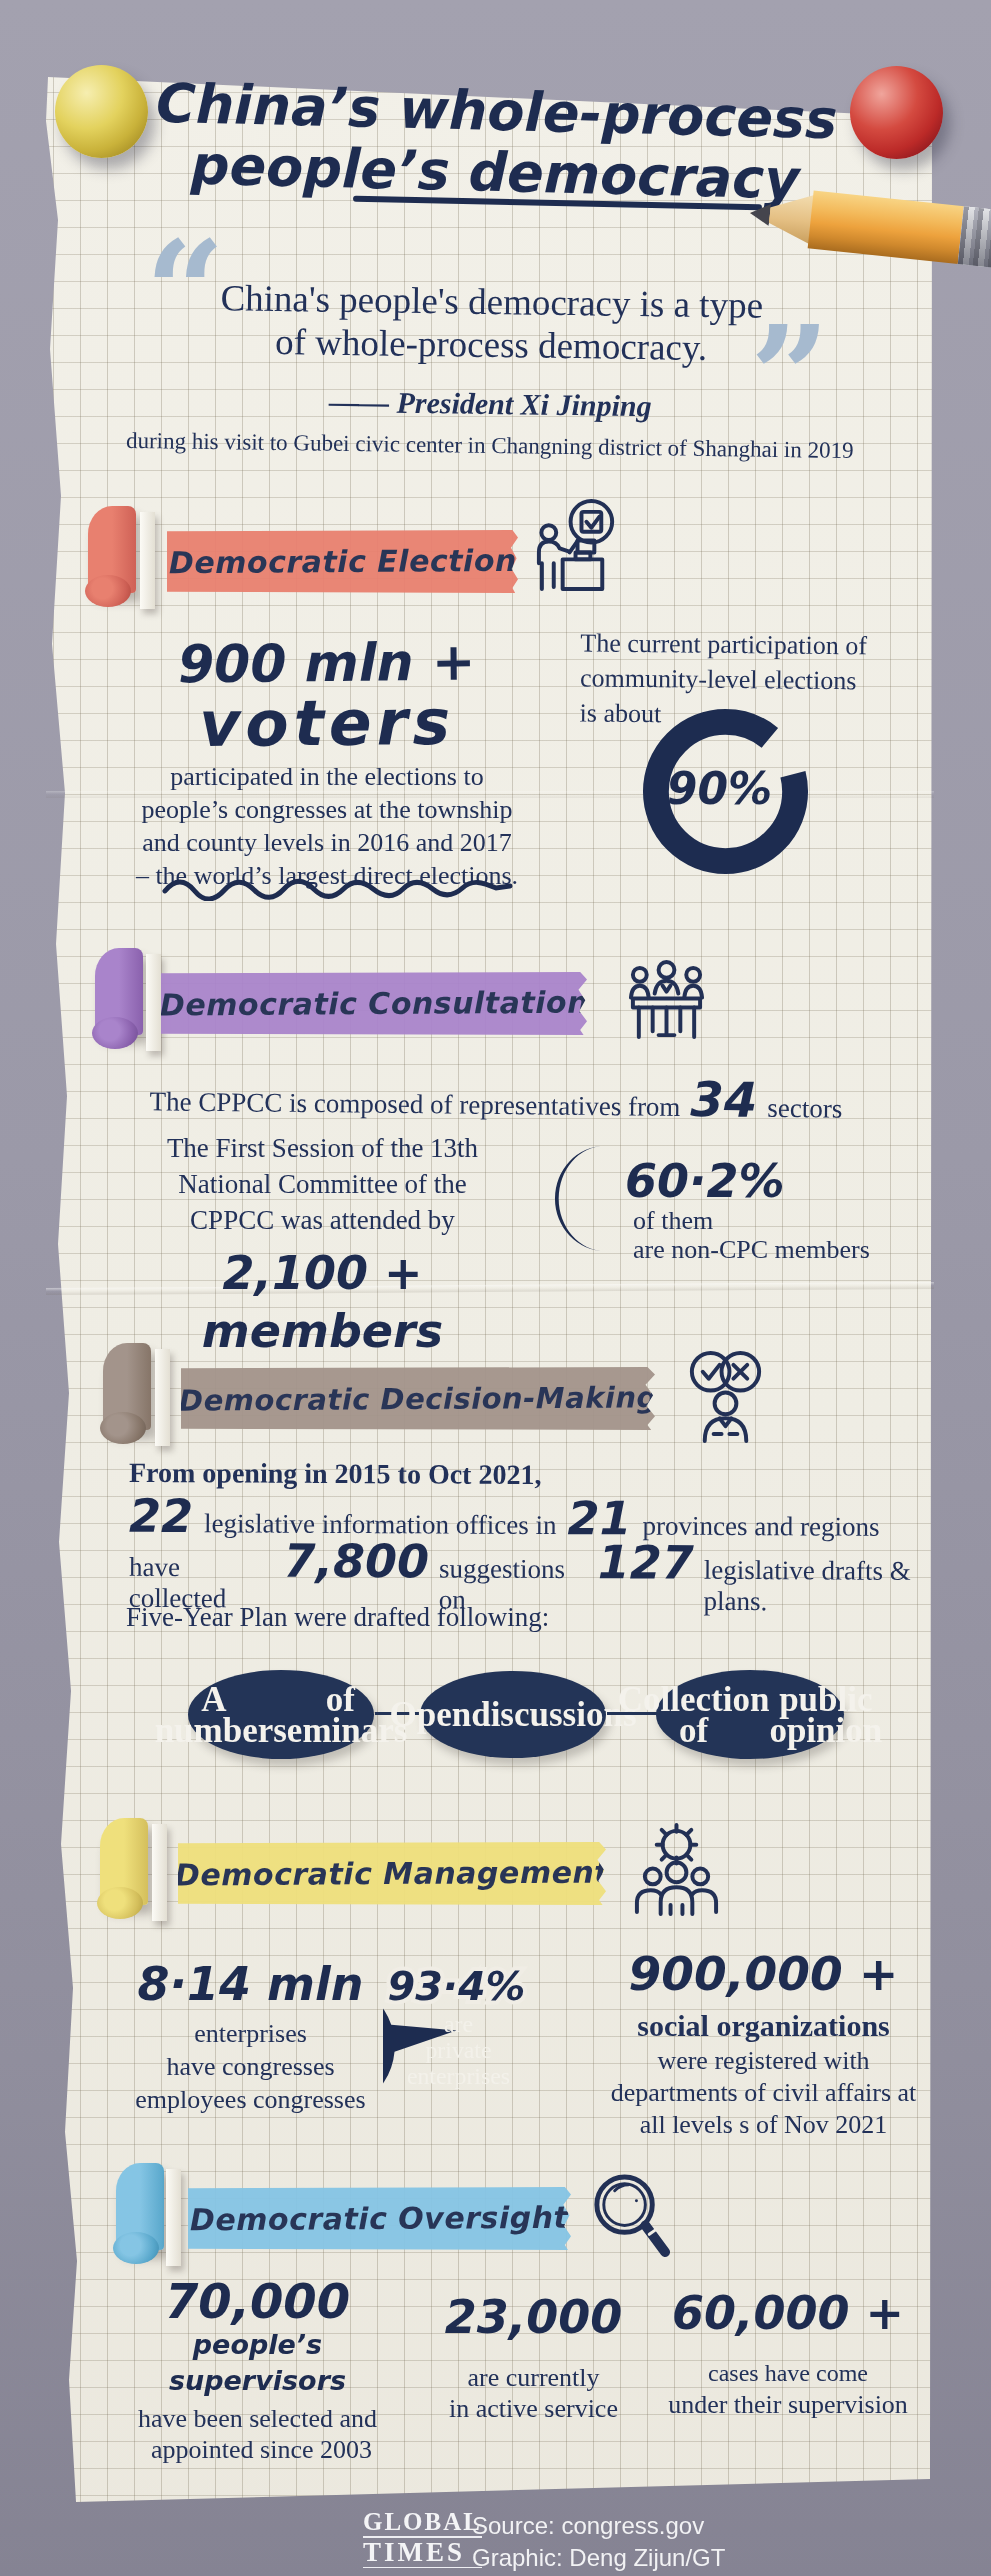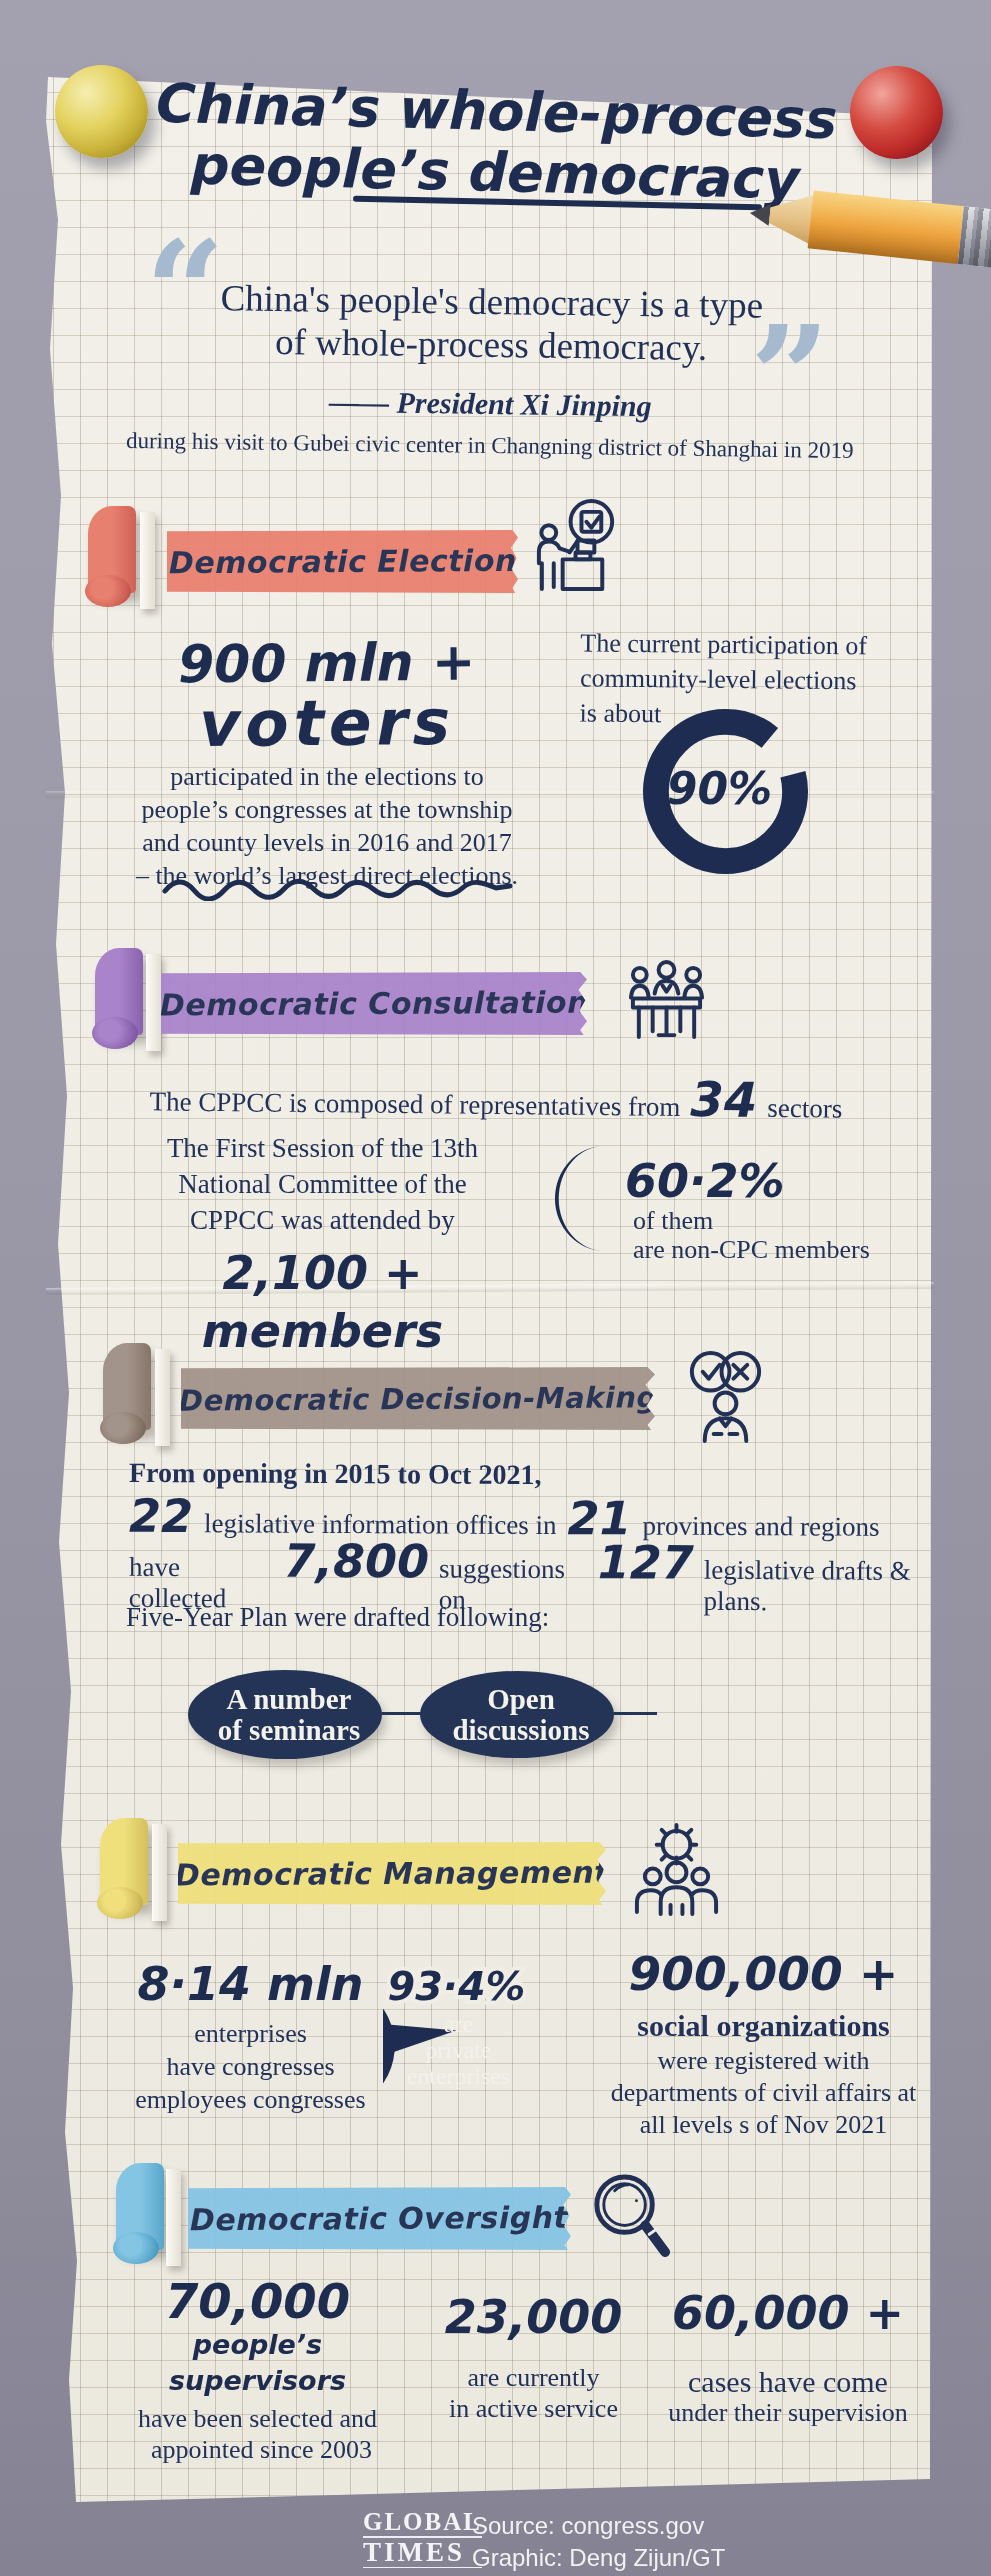--- a/index.html
+++ b/index.html
@@ -57,24 +57,24 @@
     background:radial-gradient(circle at 38% 42%,var(--tc) 30%,var(--tcd) 68%,var(--tcs) 95%);}
   .lift{position:absolute;top:6px;width:15px;height:97px;
     background:linear-gradient(90deg,#fcfbf6,#e3dfd3);box-shadow:3px 5px 6px rgba(60,50,45,.28);}
   .band{position:absolute;top:24px;height:63px;display:flex;align-items:center;justify-content:center;
     background:var(--tc);opacity:.95;box-shadow:6px 10px 12px rgba(60,50,45,.28);
     clip-path:polygon(0 2%,98.4% 0,100% 12%,98% 28%,99.6% 45%,98.2% 62%,100% 78%,98.4% 92%,99.2% 100%,0 98%);}
   .band-label{font-family:"DejaVu Sans",sans-serif;font-weight:700;font-style:italic;font-size:30px;
     color:#1e2c50;letter-spacing:0.5px;transform:rotate(-.4deg);white-space:nowrap;}
 
   
-  .oval{position:absolute;border-radius:50%;background:#233457;display:flex;flex-direction:column;
+  .oval{position:absolute;border-radius:50%;background:#233457;display:flex;flex-direction:row;
     align-items:center;justify-content:center;color:#f4f2ec;
-    font-family:"Liberation Serif",serif;font-weight:700;font-size:29px;line-height:31px;text-align:center;
-    box-shadow:4px 7px 9px rgba(60,55,50,.25);padding-left:8px;}
+    font-family:"Liberation Serif",serif;font-weight:700;font-size:35px;line-height:31px;text-align:center;
+    box-shadow:4px 7px 9px rgba(60,55,50,.25);}
   .oval-link{position:absolute;height:3px;background:#233457;}
 
   .icon{stroke:#223055;fill:none;stroke-linecap:round;stroke-linejoin:round;}
   .tilt-l{transform:rotate(-.5deg);} .tilt-r{transform:rotate(.6deg);}
 </style>
 </head>
 <body>
 
 <div class="stage">
 
@@ -224,20 +224,24 @@
   <div class="oval" style="left:188px;top:1670px;width:186px;height:89px;">
     <span>A number</span>
     <span>of seminars</span>
   </div>
   <div class="oval-link" style="left:375px;top:1712px;width:46px;"></div>
   <div class="oval" style="left:420px;top:1671px;width:186px;height:87px;">
     <span>Open</span>
     <span>discussions</span>
   </div>
   <div class="oval-link" style="left:607px;top:1712px;width:50px;"></div>
+  <div class="oval" style="left:656px;top:1670px;width:188px;height:89px;">
+    <span>Collection of</span>
+    <span>public opinion</span>
+  </div>
 
   <div class="tape" style="left:100px;top:1818px;--tc:#efe07c;--tcd:#d4bf5c;--tcs:#b6a143;">
     <span class="curl"></span>
     <span class="lift" style="left:52px;"></span>
     <span class="band" style="left:78px;width:428px;">
       <span class="band-label">Democratic Management</span>
     </span>
   </div>
   <svg class="abs icon" style="left:629px;top:1815px;" width="95" height="103" viewBox="0 0 96 104" stroke-width="4">
     <circle cx="48" cy="30" r="14"></circle>
@@ -292,21 +296,21 @@
     <div class="serif" style="font-size:26px;line-height:31px;margin-top:4px;">have been selected and</div>
     <div class="serif" style="font-size:26px;line-height:31px;padding-left:8px;">appointed since 2003</div>
   </div>
   <div class="abs ctr" style="left:407px;top:2292px;width:253px;">
     <div class="hand" style="font-size:46px;line-height:50px;">23,000</div>
     <div class="serif" style="font-size:26px;line-height:31px;margin-top:20px;">are currently</div>
     <div class="serif" style="font-size:26px;line-height:31px;">in active service</div>
   </div>
   <div class="abs ctr" style="left:659px;top:2288px;width:258px;">
     <div class="hand" style="font-size:46px;line-height:50px;">60,000 +</div>
-    <div class="serif" style="font-size:30px;line-height:31px;margin-top:28px;">cases have come</div>
+    <div class="serif" style="font-size:24px;line-height:31px;margin-top:20px;">cases have come</div>
     <div class="serif" style="font-size:26px;line-height:31px;">under their supervision</div>
   </div>
 
   <div class="abs" style="left:363px;top:2509px;color:#f4f4f6;">
     <div style="font-family:'Liberation Serif',serif;font-weight:700;font-size:25px;letter-spacing:2px;line-height:26px;border-bottom:2px solid #eeeef2;padding-bottom:1px;">GLOBAL</div>
     <div style="font-family:'Liberation Serif',serif;font-weight:700;font-size:27px;letter-spacing:3px;line-height:29px;border-bottom:1px solid #eeeef2;">TIMES</div>
   </div>
   <div class="abs" style="left:472px;top:2513px;color:#f2f2f4;font-size:24px;line-height:26px;">
     <div>Source: congress.gov</div>
     <div style="margin-top:6px;">Graphic: Deng Zijun/GT</div>

